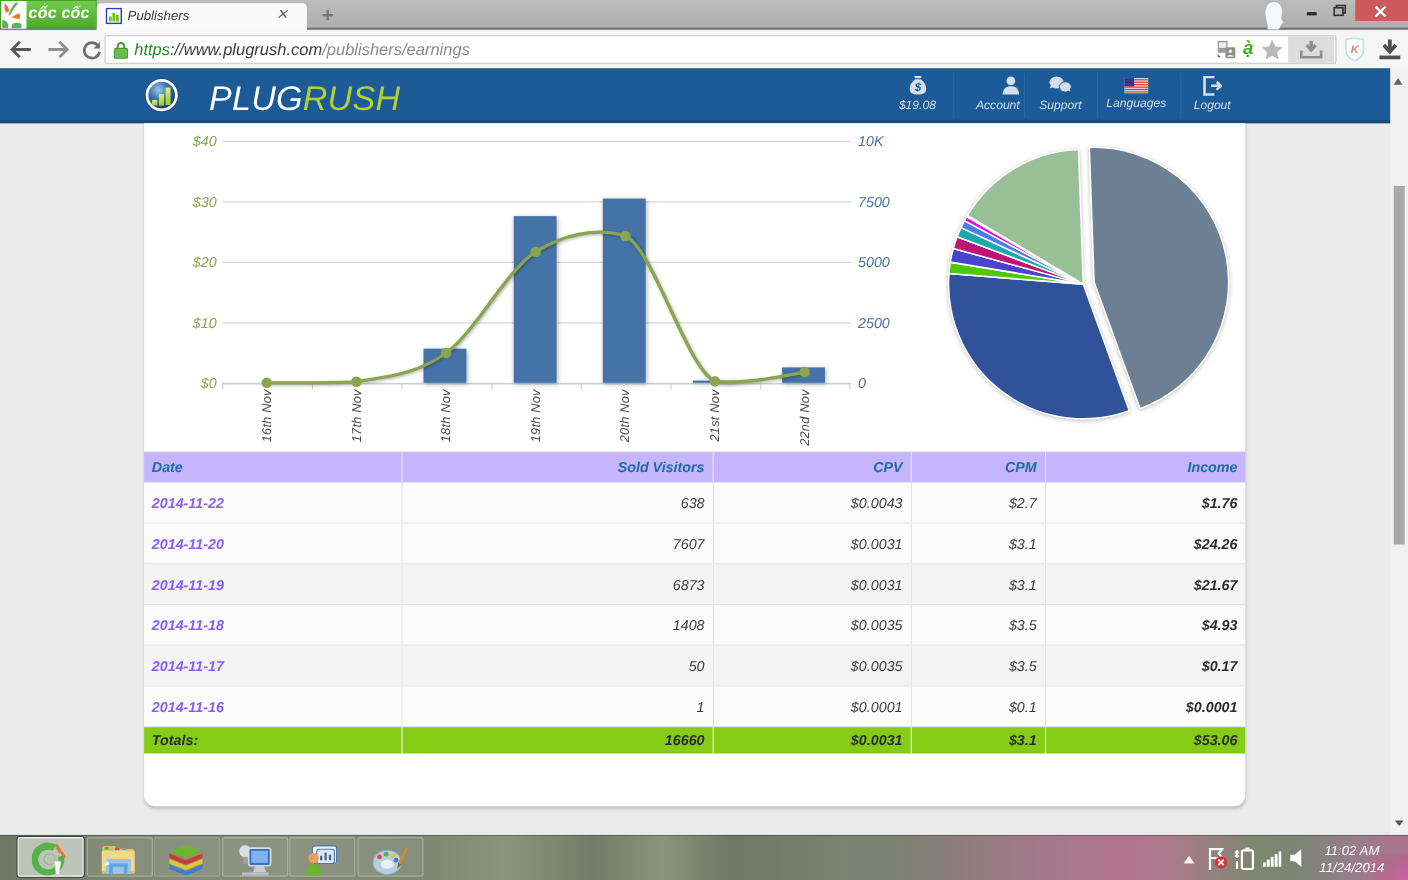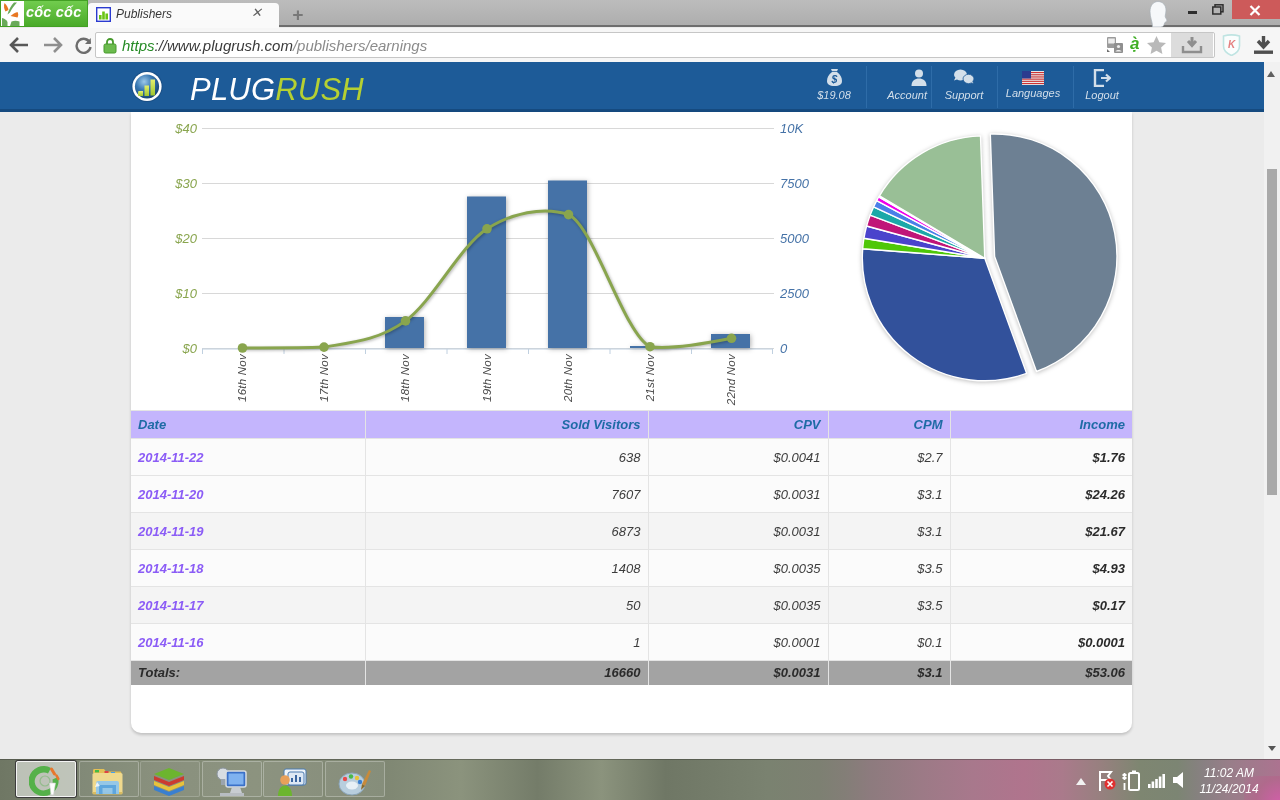--- a/index.html
+++ b/index.html
@@ -38,21 +38,21 @@
   
   table { border-collapse:collapse; width:1001px; font-size:13px; table-layout:fixed; }
   th, td { border-top:1px solid #e4e4e4; padding:0 7px; }
   th { background:#c4b5fd; color:#1e6ba5; font-weight:bold; height:28px; text-align:right; font-size:13px; }
   td { height:37px; color:#3c3c3c; text-align:right; }
   td.d { text-align:left; font-weight:bold; color:#8b5cf6; }
   th.d { text-align:left; }
   td.i { font-weight:bold; color:#2b2b2b;margin-left:32px; }
   tr.odd td { background:#fbfbfb; }
   tr.even td { background:#f4f4f4; }
-  tr.tot td { background:#a3a3a3; font-weight:bold; height:24px; color:#2b2b2b; }
+  tr.tot td { background:#84cc16; font-weight:bold; height:24px; color:#2b2b2b; }
   .vb { border-left:1px solid #e4e4e4; }
 
   
   #sbar { left:1264px; top:62px; width:16px; height:697px; background:#f1f1f1; }
   #sthumb { left:1267px; top:169px; width:10px; height:326px; background:#a9a9a9; }
 
   
   #taskbar { left:0; top:759px; width:1280px; height:41px;
     background:linear-gradient(90deg,#6f7764 0%,#7a826f 6%,#828a75 12%,#858d78 20%,#7f8773 30%,#8b937d 36%,#747c69 42%,#8b937d 47%,#6f7765 52%,#7a8270 60%,#7d8072 64%,#837e77 66%,#8d7b7e 68%,#9c7a86 72%,#a8788c 76%,#b0748d 80%,#aa7a8b 83%,#97807f 86%,#7e8671 89%,#7c8573 92%,#888082 94%,#987e89 96%,#ac7390 100%); border-top:1px solid rgba(50,50,45,0.4); }
   .tbtn { top:761px; width:60px; height:36px; border:1px solid rgba(255,255,255,0.28); border-radius:2px; background:rgba(255,255,255,0.06); }
@@ -301,21 +301,21 @@
           <tr>
             <th class="d">Date</th>
             <th class="vb">Sold Visitors</th>
             <th class="vb">CPV</th>
             <th class="vb">CPM</th>
             <th class="vb">Income</th>
           </tr>
       <tr class="odd">
             <td class="d">2014-11-22</td>
             <td class="vb">638</td>
-            <td class="vb">$0.0041</td>
+            <td class="vb">$0.0043</td>
             <td class="vb">$2.7</td>
             <td class="vb i">$1.76</td>
           </tr>
       <tr class="odd">
             <td class="d">2014-11-20</td>
             <td class="vb">7607</td>
             <td class="vb">$0.0031</td>
             <td class="vb">$3.1</td>
             <td class="vb i">$24.26</td>
           </tr>

